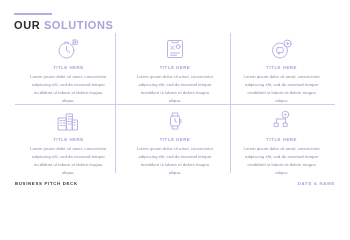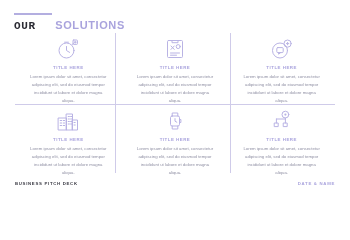--- a/index.html
+++ b/index.html
@@ -33,22 +33,22 @@
     background: #b3aee0;
     margin-bottom: 5px;
   }
   .slide-title {
     font-size: 11px;
     font-weight: bold;
     letter-spacing: 0.6px;
     line-height: 1;
     white-space: nowrap;
   }
-  .title-strong { color: #2b2b33; font-family: Liberation Mono, monospace; }
-  .title-accent { color: #a9a3dd; margin-left: 16px; }
+  .title-strong { color: #2b2b33; }
+  .title-accent { color: #a9a3dd; }
 
   
   .grid {
     position: absolute;
     left: 15px;
     top: 33px;
     width: 320px;
     height: 140px;
     display: grid;
     grid-template-columns: repeat(3, 1fr);

